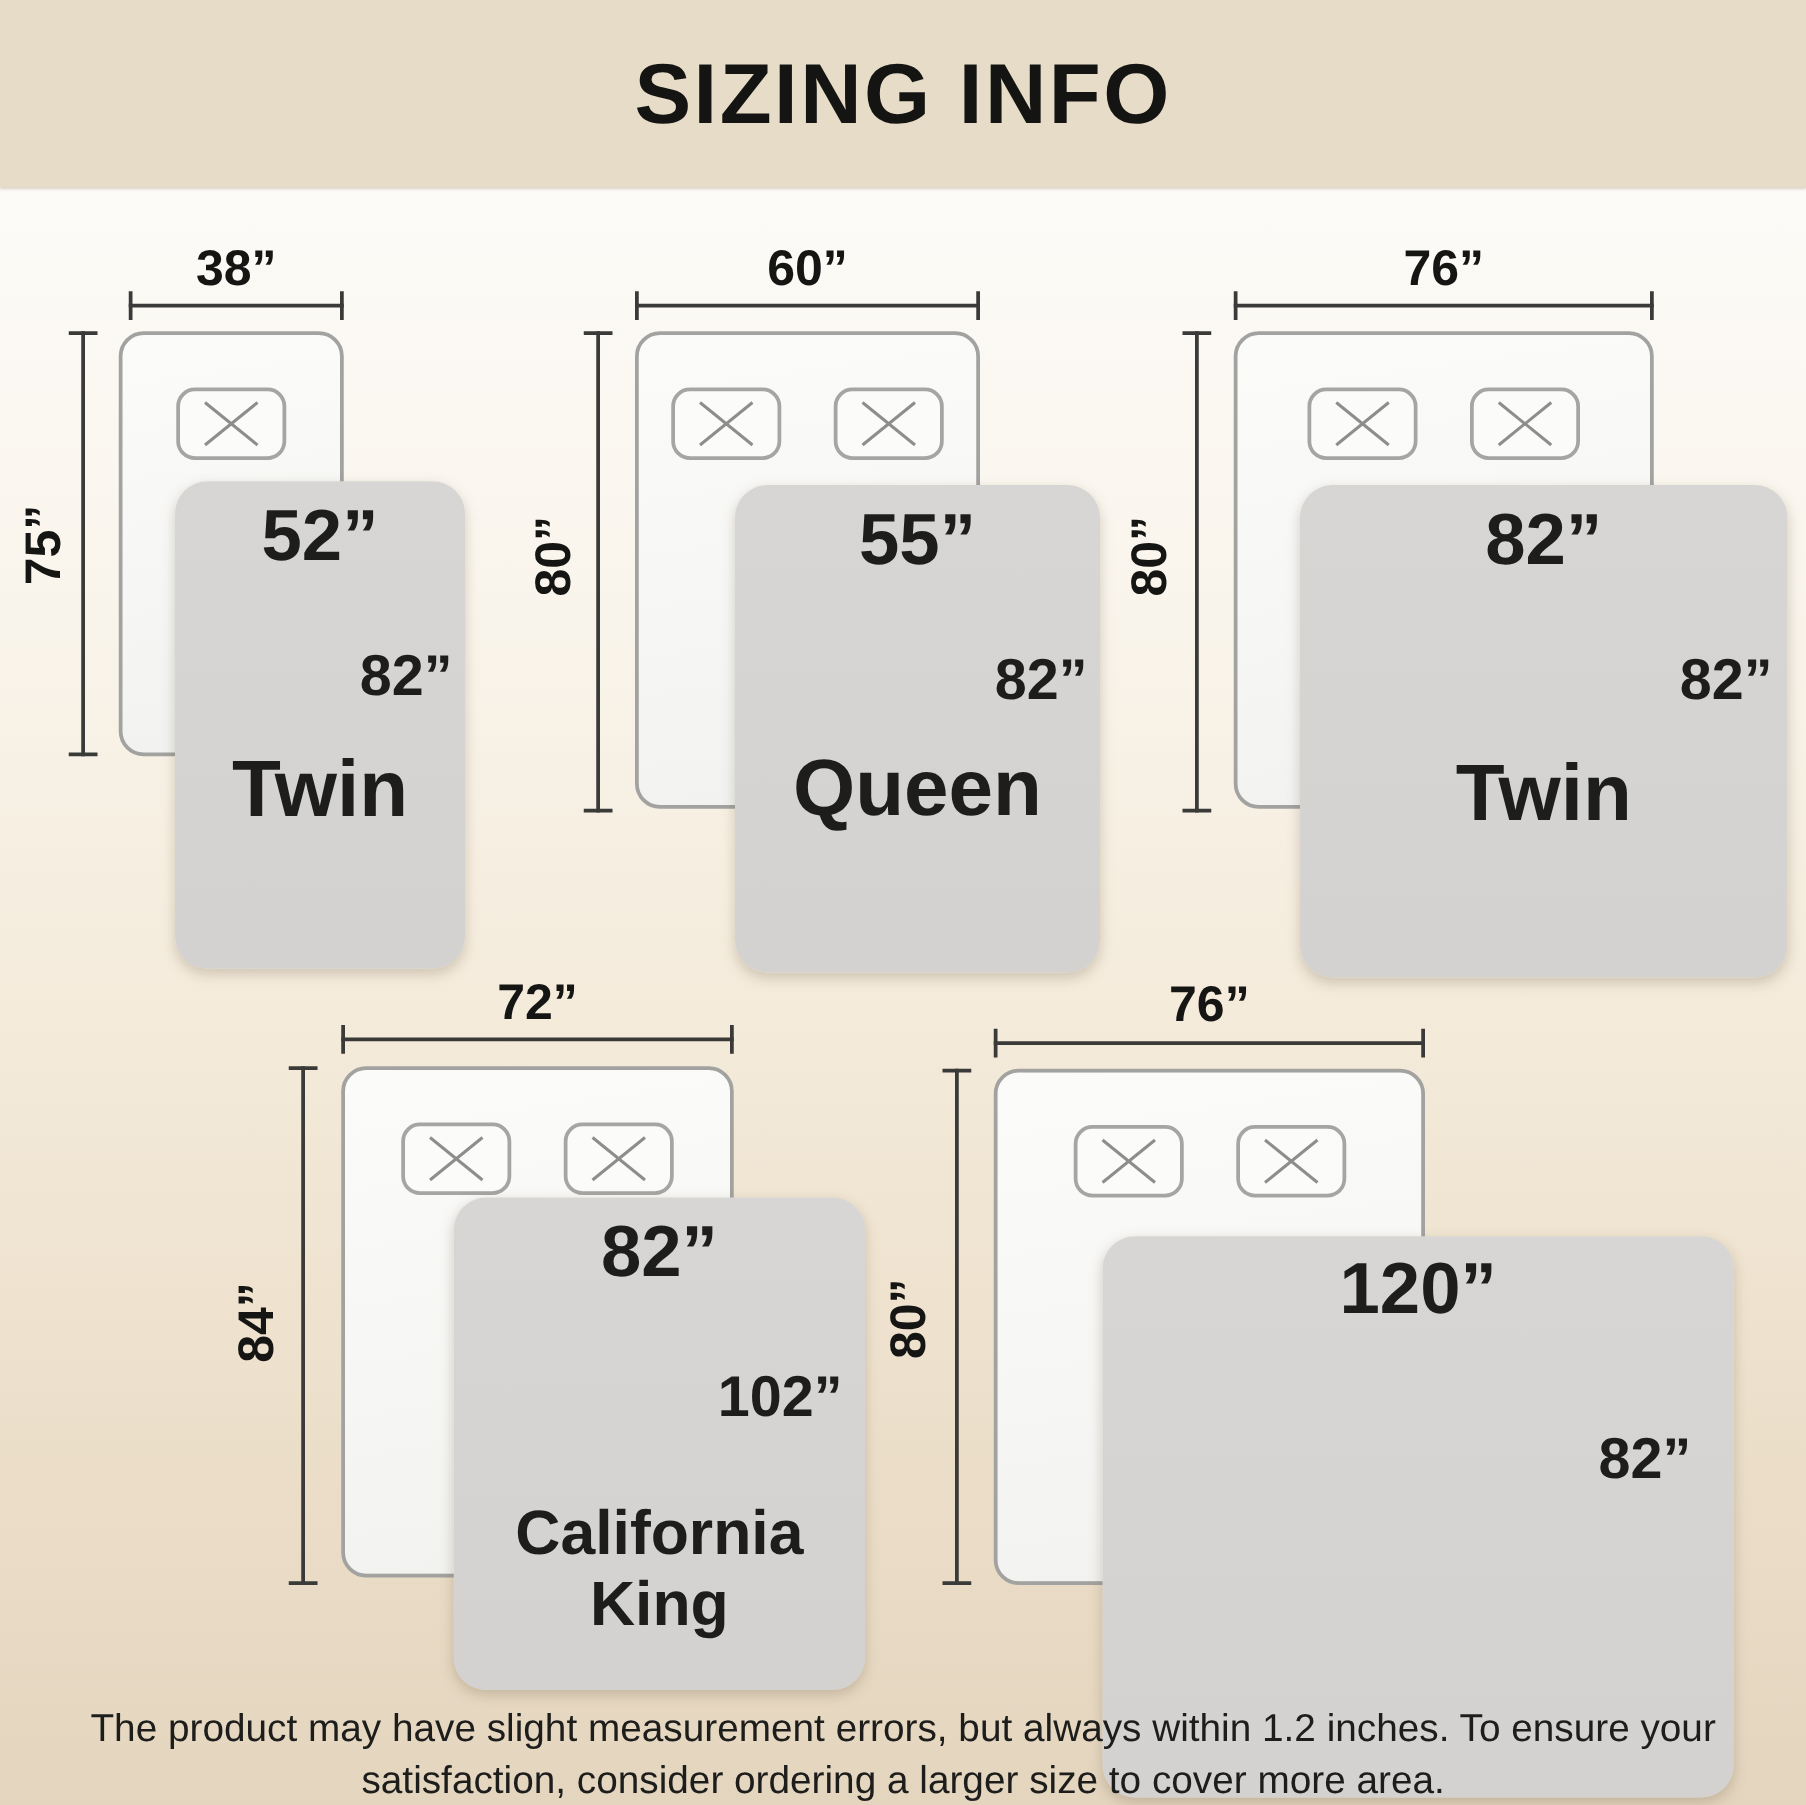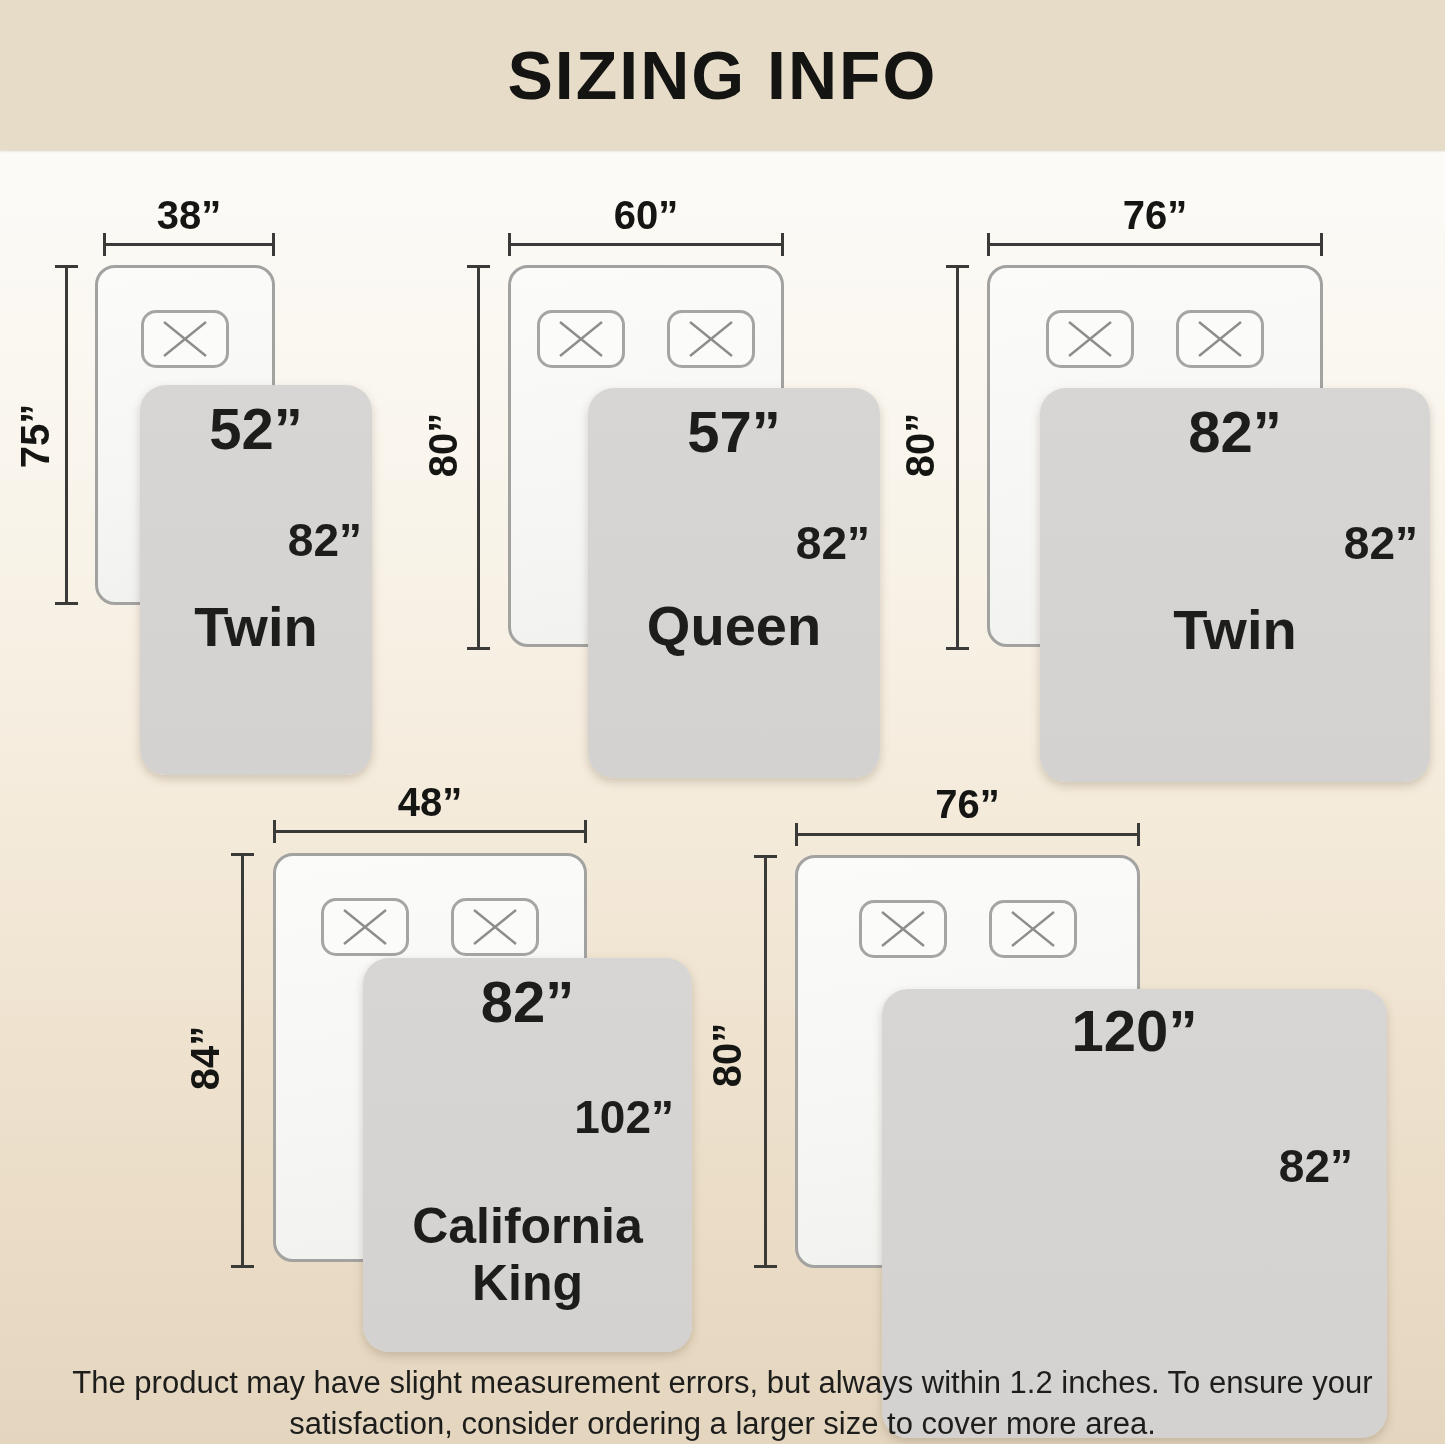--- a/index.html
+++ b/index.html
@@ -54,21 +54,21 @@
   .blanket{
     position:absolute;box-sizing:border-box;
     background:linear-gradient(180deg,#d7d6d4 0%,#d3d2d0 100%);
     border-radius:26px;
     box-shadow:0 4px 10px rgba(110,95,70,.28);
   }
   .bw{position:absolute;top:10px;left:0;right:0;text-align:center;
       font-size:58px;font-weight:bold;color:#1d1d1b;}
   .bl{position:absolute;font-size:46px;font-weight:bold;color:#1d1d1b;}
   .bn{position:absolute;left:0;right:0;text-align:center;
-      font-size:56px;font-weight:bold;color:#1d1d1b;line-height:1.14;}
+      font-size:64px;font-weight:bold;color:#1d1d1b;line-height:1.14;}
   .bn.two{left:50%;transform:translateX(-50%);font-size:50px;}
   .footer{
     position:absolute;left:0;right:0;top:1362px;text-align:center;
     font-size:31px;line-height:41px;color:#1d1d1c;
   }
 </style>
 </head>
 <body>
 
 <div id="canvas">
@@ -110,21 +110,21 @@
         </svg>
       </div>
       <div class="pillow">
         <svg width="54" height="42" viewBox="0 0 54 42">
           <line x1="6" y1="4" x2="48" y2="38" stroke="#8d8d8b" stroke-width="2.4"></line>
           <line x1="48" y1="4" x2="6" y2="38" stroke="#8d8d8b" stroke-width="2.4"></line>
         </svg>
       </div>
     </div>
     <div class="blanket" style="left:588px;top:388px;width:292px;height:390px">
-      <div class="bw">57”</div>
+      <div class="bw">55”</div>
       <div class="bl" style="top:128px;right:10px">82”</div>
       <div class="bn" style="top:206px">Queen</div>
     </div>
   </section>
 
   <section class="diagram">
     <div class="hlabel" style="left:987px;top:193px;width:336px">76”</div>
     <div class="hline" style="left:987px;top:243px;width:336px"></div>
     <div class="vline" style="left:956px;top:265px;height:385px"></div>
     <div class="vlabel" style="left:875px;top:423px">80”</div>
@@ -143,21 +143,21 @@
       </div>
     </div>
     <div class="blanket" style="left:1040px;top:388px;width:390px;height:394px">
       <div class="bw">82”</div>
       <div class="bl" style="top:128px;right:12px">82”</div>
       <div class="bn" style="top:210px">Twin</div>
     </div>
   </section>
 
   <section class="diagram">
-    <div class="hlabel" style="left:273px;top:780px;width:314px">48”</div>
+    <div class="hlabel" style="left:273px;top:780px;width:314px">72”</div>
     <div class="hline" style="left:273px;top:830px;width:314px"></div>
     <div class="vline" style="left:241px;top:853px;height:415px"></div>
     <div class="vlabel" style="left:160px;top:1036px">84”</div>
     <div class="bed" style="left:273px;top:853px;width:314px;height:409px">
       <div class="pillow">
         <svg width="54" height="42" viewBox="0 0 54 42">
           <line x1="6" y1="4" x2="48" y2="38" stroke="#8d8d8b" stroke-width="2.4"></line>
           <line x1="48" y1="4" x2="6" y2="38" stroke="#8d8d8b" stroke-width="2.4"></line>
         </svg>
       </div>

